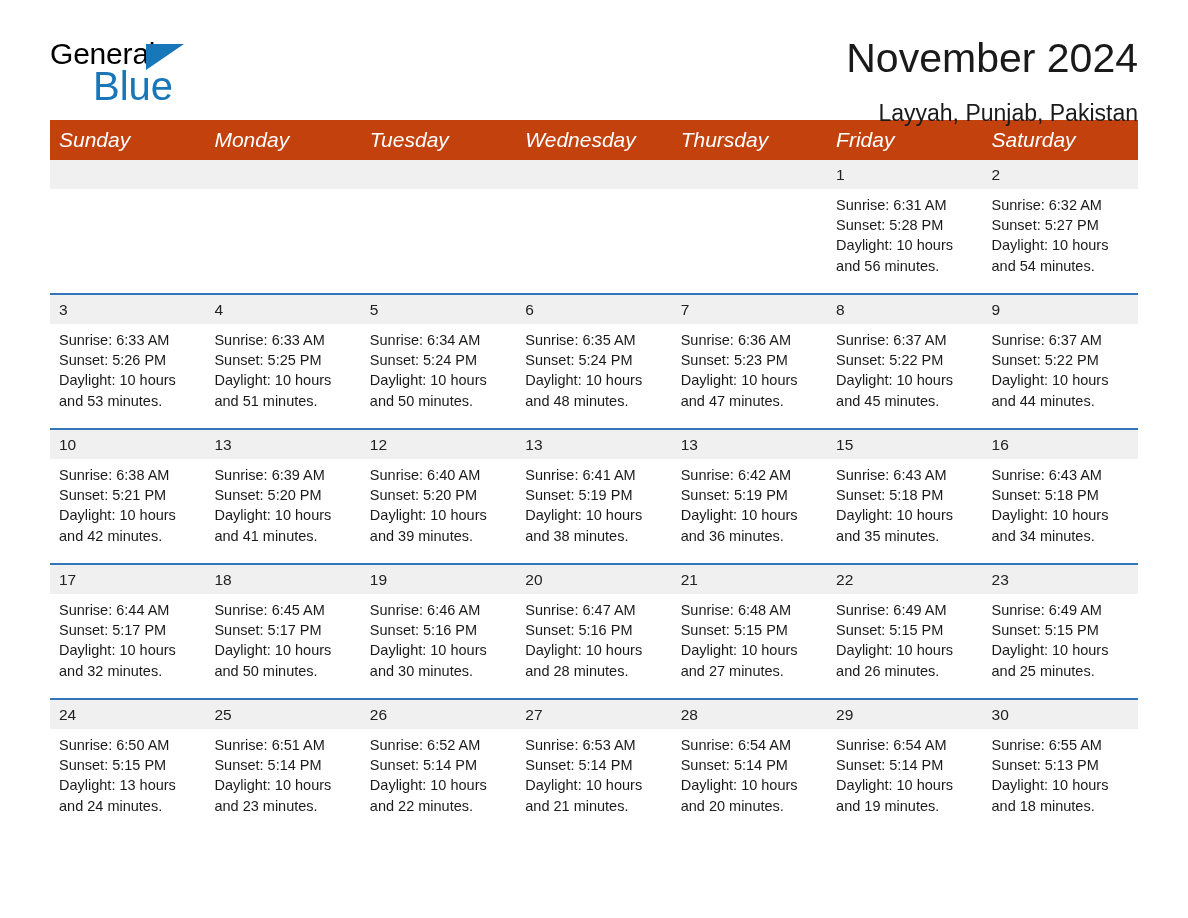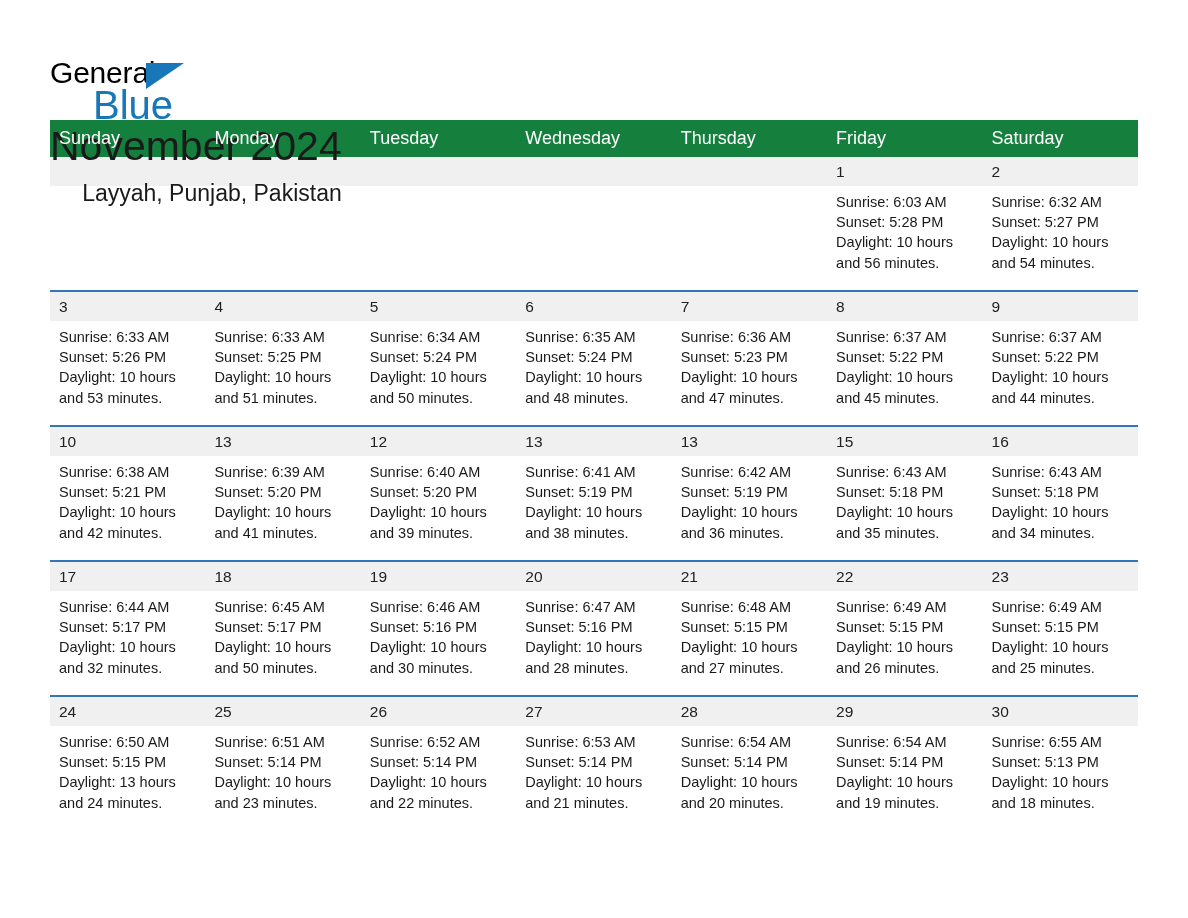--- a/index.html
+++ b/index.html
@@ -20,24 +20,23 @@
     height: 918px;
     box-sizing: border-box;
     padding: 0 50px;
   }
 
   
   .topbar {
     display: flex;
     align-items: flex-start;
     justify-content: space-between;
-    padding-top: 51px;
+    padding-top: 32px;
     height: 105px;
     box-sizing: border-box;
-    flex-direction: column;
   }
   .brand {
     position: relative;
     width: 150px;
     padding-top: 6px;
   }
   .brand-line1 {
     position: relative;
     font-size: 30px;
     letter-spacing: -0.2px;
@@ -72,40 +71,41 @@
     color: #1a1a1a;
     line-height: 48px;
     white-space: nowrap;
     text-align: right;
   }
   .cal-subtitle {
     font-size: 23px;
     font-weight: normal;
     color: #1a1a1a;
     line-height: 30px;
-    margin-top: 8px;
+    margin-top: 16px;
     white-space: nowrap;
   }
 
   
   .calendar {
     width: 1088px;
     border-collapse: collapse;
     table-layout: fixed;
     margin-top: 15px;
   }
   .calendar th {
-    background: #15803d;
+    background: #c2410c;
     color: #ffffff;
     font-weight: normal;
-    font-size: 18px;
+    font-size: 21px;
     text-align: left;
     padding: 8px 0 8px 9px;
     height: 18px;
     border: none;
+    font-style: italic;
   }
   .calendar td {
     vertical-align: top;
     padding: 0;
     border: none;
     border-top: 2px solid #3275b8;
     height: 133px;
     background: #ffffff;
   }
   .calendar thead th:first-child { }
@@ -180,21 +180,21 @@
           </td>
           <td>
             <div class="daynum empty">&nbsp;</div>
           </td>
           <td>
             <div class="daynum empty">&nbsp;</div>
           </td>
           <td>
             <div class="daynum">1</div>
             <div class="info">
-              <div>Sunrise: 6:03 AM</div>
+              <div>Sunrise: 6:31 AM</div>
               <div>Sunset: 5:28 PM</div>
               <div class="dl">Daylight: 10 hours and 56 minutes.</div>
             </div>
           </td>
           <td>
             <div class="daynum">2</div>
             <div class="info">
               <div>Sunrise: 6:32 AM</div>
               <div>Sunset: 5:27 PM</div>
               <div class="dl">Daylight: 10 hours and 54 minutes.</div>

